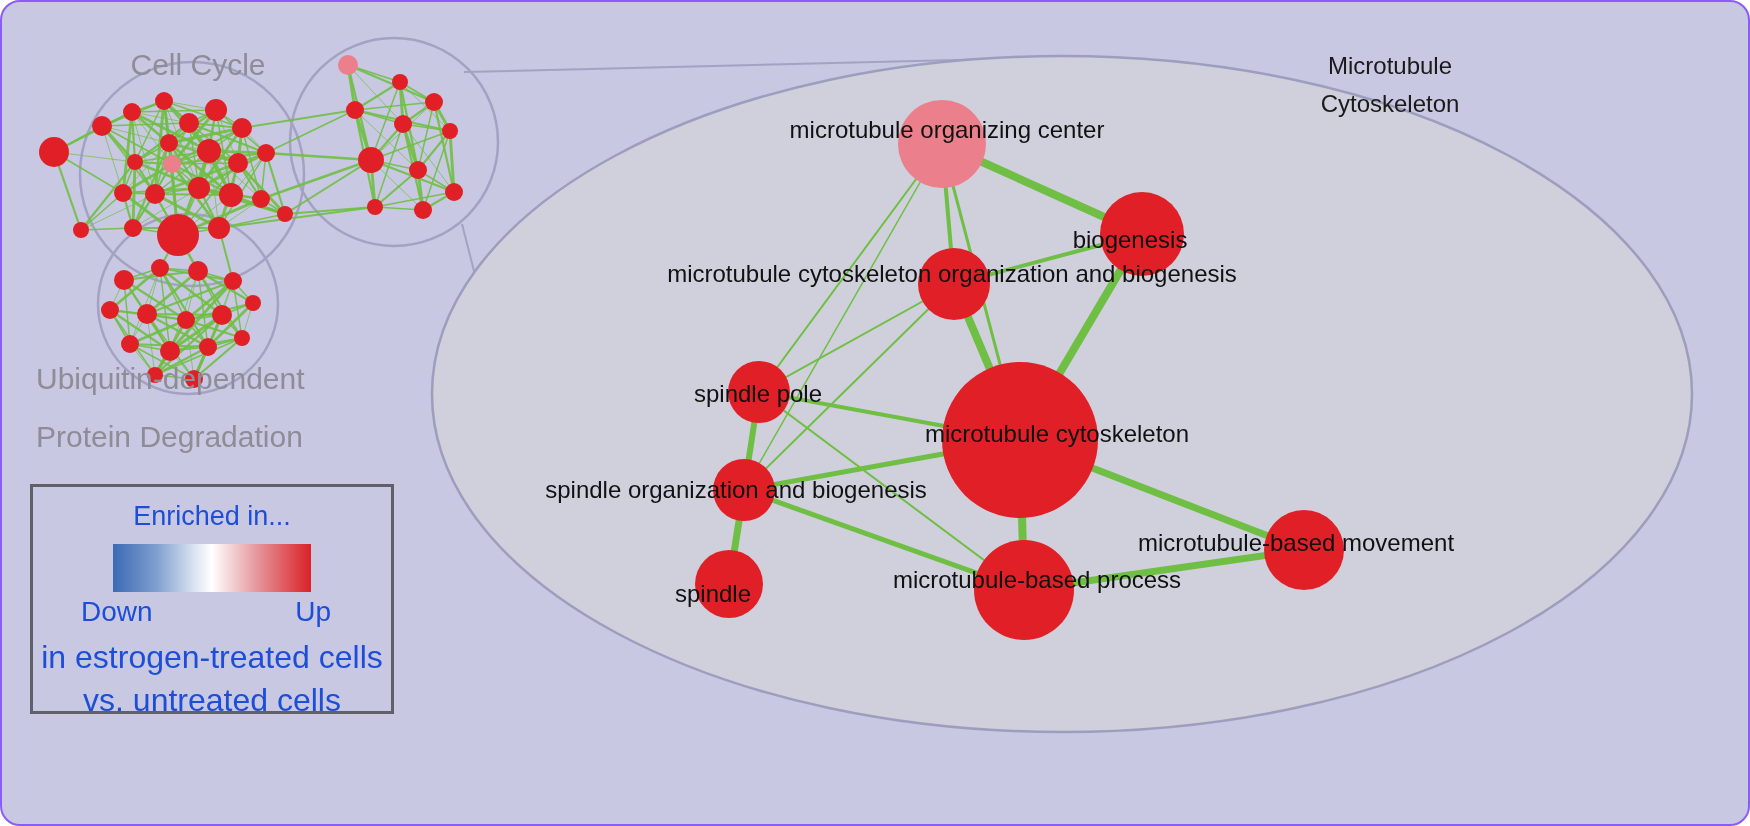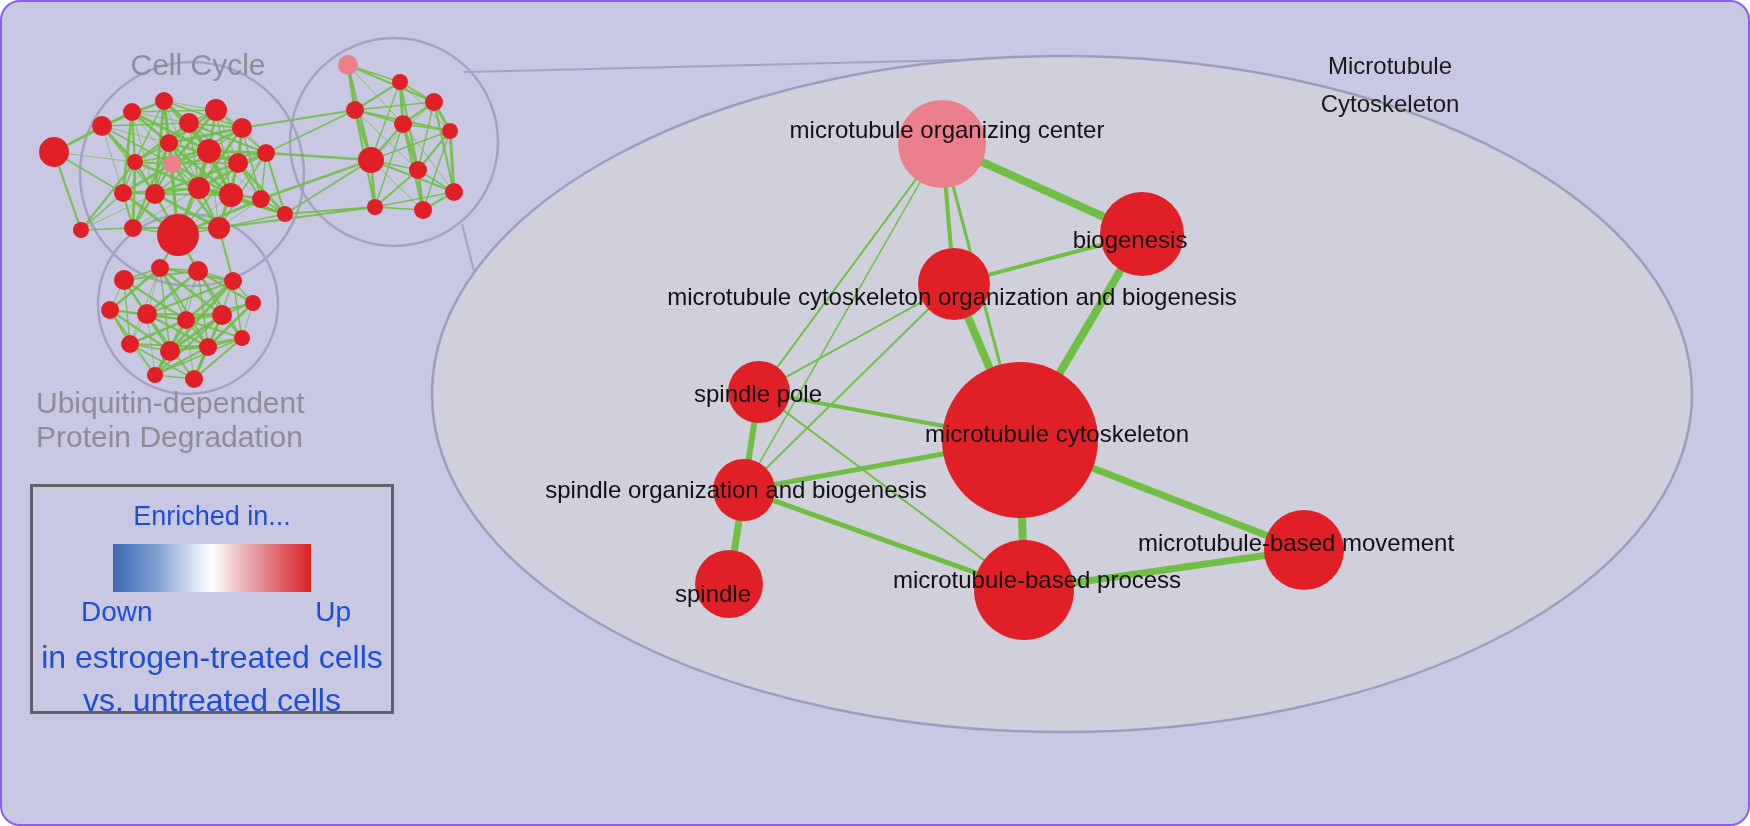--- a/index.html
+++ b/index.html
@@ -37,21 +37,21 @@
   }
   .legend-title{text-align:center;font-size:27px;margin-top:14px;}
   .legend-bar{
     width:198px;height:48px;margin:12px auto 0;
     background:linear-gradient(to right,
       #3c6ab4 0%, #7f9fd0 22%, #dfe7f3 42%, #ffffff 50%,
       #f5dadb 58%, #e59aa0 72%, #da2127 100%);
   }
   .legend-ends{
     display:flex;justify-content:space-between;
-    padding:4px 40px 0 48px;
+    padding:4px 60px 0 48px;
     font-size:28px;
     gap:8px;
   }
   .legend-sub{text-align:center;font-size:32px;line-height:1.35;}
   .legend-sub.first{margin-top:8px;}
 </style>
 </head>
 <body>
 
 <div id="figure">
@@ -409,29 +409,29 @@
         <circle cx="1302" cy="548" r="40" fill="#e02026"></circle>
         <circle cx="1022" cy="588" r="50" fill="#e02026"></circle>
         <circle cx="727" cy="582" r="34" fill="#e02026"></circle>
       </g>
     </svg>
 
   <div id="labels">
 
     <div class="lbl gray" style="left: 196px; top: 62px;">Cell Cycle</div>
 
-    <div class="lbl gray left" style="left: 34px; top: 400px;">Ubiquitin-dependent</div>
+    <div class="lbl gray left" style="left: 34px; top: 376px;">Ubiquitin-dependent</div>
     <div class="lbl gray left" style="left: 34px; top: 434px;">Protein Degradation</div>
 
     <div class="lbl title" style="left: 1388px; top: 64px;">Microtubule</div>
     <div class="lbl title" style="left: 1388px; top: 102px;">Cytoskeleton</div>
 
     <div class="lbl node-label" style="left: 945px; top: 128px;">microtubule organizing center</div>
     <div class="lbl node-label" style="left: 1128px; top: 238px;">biogenesis</div>
-    <div class="lbl node-label" style="left: 950px; top: 272px; margin-top: 23px;">microtubule cytoskeleton organization and biogenesis</div>
+    <div class="lbl node-label" style="left: 950px; top: 272px;">microtubule cytoskeleton organization and biogenesis</div>
     <div class="lbl node-label" style="left: 756px; top: 392px;">spindle pole</div>
     <div class="lbl node-label" style="left: 1055px; top: 432px;">microtubule cytoskeleton</div>
     <div class="lbl node-label" style="left: 734px; top: 488px;">spindle organization and biogenesis</div>
     <div class="lbl node-label" style="left: 1294px; top: 541px;">microtubule-based movement</div>
     <div class="lbl node-label" style="left: 1035px; top: 578px;">microtubule-based process</div>
     <div class="lbl node-label" style="left: 711px; top: 592px;">spindle</div>
 
     <div class="legend">
       <div class="legend-title">Enriched in...</div>
       <div class="legend-bar"></div>

